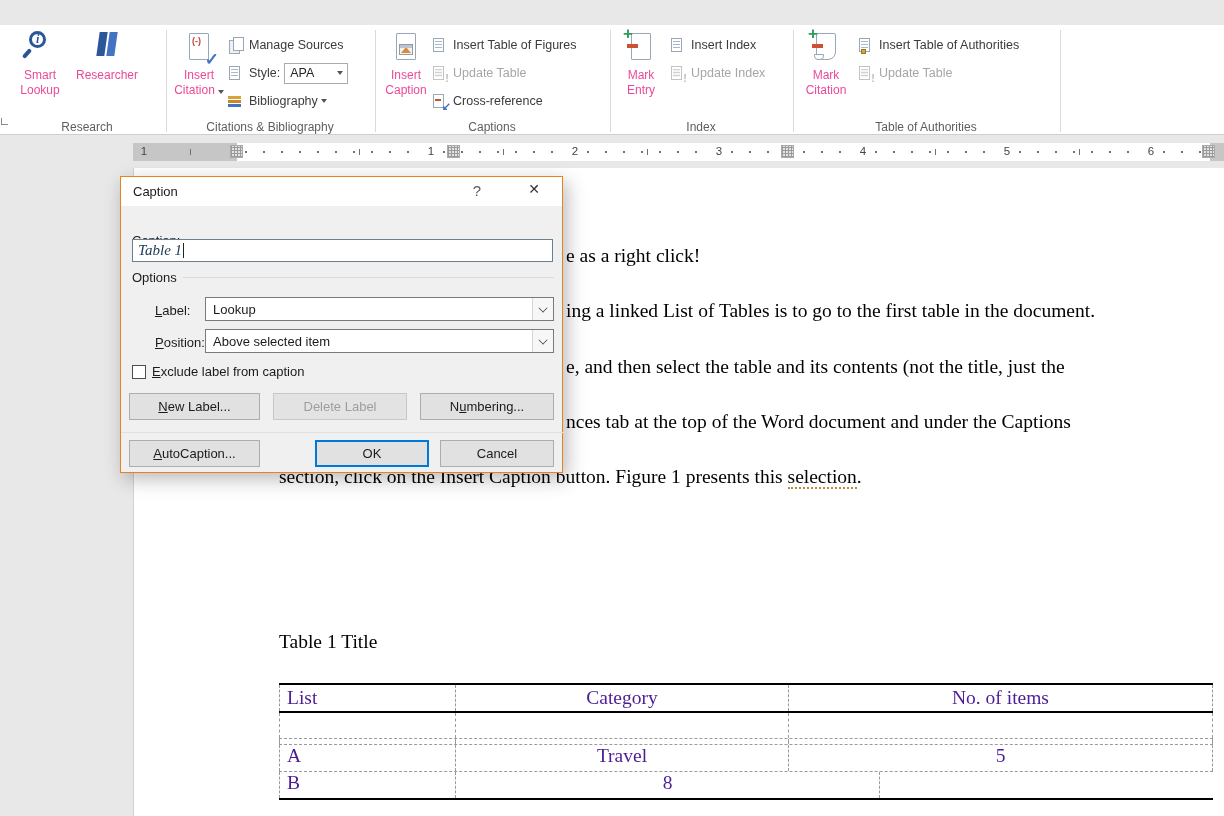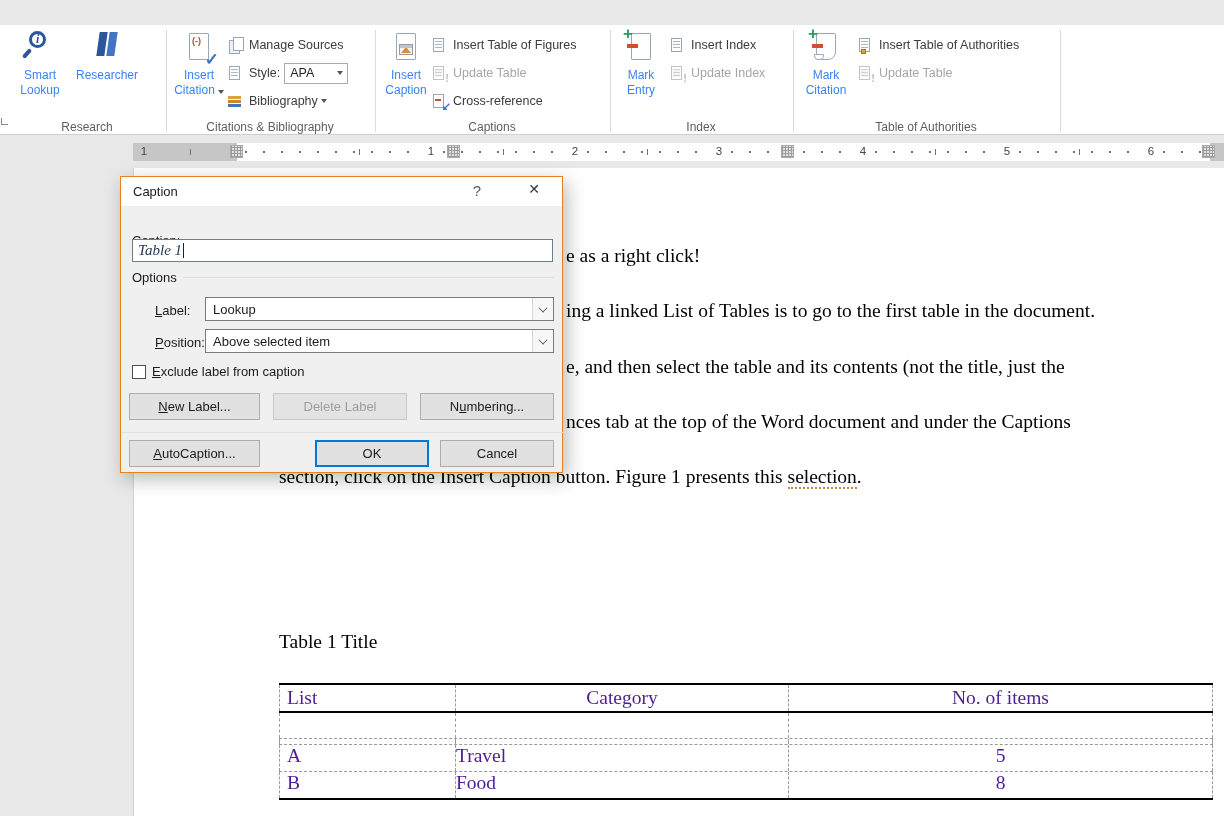--- a/index.html
+++ b/index.html
@@ -13,21 +13,21 @@
   .tab { position:absolute; top:0; height:25px; line-height:25px; color:#fff; font-size:13px; transform:translateX(-50%); white-space:nowrap; cursor:default; }
   .tab.active { transform:none; background:#fff; color:#2b579a; text-align:center; }
   .search-wrap { position:absolute; left:630px; top:0; height:25px; display:flex; align-items:center; }
   .search-text { color:rgba(255,255,255,.72); font-size:13px; margin-left:7px; }
 
   
   .ribbon { position:absolute; left:0; top:25px; width:1224px; height:110px; background:#fff; border-bottom:1px solid #d0cfcf; }
   .gsep { position:absolute; top:5px; width:1px; height:102px; background:#dadada; }
   .glabel { position:absolute; top:95px; font-size:12px; color:#605e5c; transform:translateX(-50%); white-space:nowrap; }
   .bigbtn { position:absolute; top:5px; width:56px; text-align:center; cursor:pointer; }
-  .bigbtn .bl { font-size:12px; color:#3b82f6; line-height:15px; white-space:nowrap; }
+  .bigbtn .bl { font-size:12px; color:#ec4899; line-height:15px; white-space:nowrap; }
   .smallrow { position:absolute; height:24px; display:flex; align-items:center; cursor:pointer; white-space:nowrap; }
   .smallrow .sl { font-size:12.5px; color:#3b3b3b; }
   .smallrow.dis .sl { color:#a6a6a6; }
   .combo-mini { display:inline-flex; align-items:center; justify-content:space-between; width:64px; height:21px; border:1px solid #ababab; background:#fff; font-size:12.5px; color:#262626; padding:0 4px 0 5px; margin-left:4px; }
   .tri { width:0; height:0; border-left:3.5px solid transparent; border-right:3.5px solid transparent; border-top:4px solid #555; display:inline-block; margin-left:3px; }
 
   
   .lgicon { position:relative; width:34px; height:36px; margin:0 auto 2px; }
   .pagebig { position:absolute; left:7px; top:3px; width:20px; height:27px; background:#fff; border:1px solid #98a8b8; border-radius:1px; }
   .ic-citation .pagebig::before { content:'(-)'; position:absolute; left:2px; top:2px; font-size:9px; color:#c74634; font-weight:bold; }
@@ -73,21 +73,21 @@
 
   
   .page { position:absolute; left:133px; top:168px; width:1091px; height:648px; background:#fff; border-left:1px solid #d2d2d2; font-family:"Liberation Serif", serif; }
   .docline { position:absolute; font-size:19.5px; color:#000; white-space:nowrap; cursor:text; }
   .sp-underline { border-bottom:2px dotted #b58f3e; }
   .tbl { position:absolute; left:145px; top:515px; width:934px; }
   .trow { display:flex; }
   .tcell { border-right:1px dashed #9a9a9a; font-size:19.5px; color:#4c1d95; overflow:hidden; }
   .tcell:first-child { border-left:1px dashed #9a9a9a; }
   .c0 { width:177px; text-align:left; padding-left:7px; }
-  .c1 { width:333px; text-align:left; }
+  .c1 { width:333px; text-align:center; }
   .c2 { width:424px; text-align:center; }
   .hrow { border-top:2px solid #000; border-bottom:2px solid #000; height:30px; }
   .hrow .tcell { display:flex; align-items:center; }
   .hrow .c1, .hrow .c2 { justify-content:center; }
   .erow { height:26px; border-bottom:1px dashed #9a9a9a; }
   .thinrow { height:6px; border-bottom:1px dashed #9a9a9a; }
   .arow { height:27px; border-bottom:1px dashed #9a9a9a; }
   .brow { height:28px; border-bottom:2px solid #000; }
 
   
@@ -295,21 +295,20 @@
         <div class="tcell c1"></div>
         <div class="tcell c2"></div>
       </div>
       <div class="trow arow">
         <div class="tcell c0">A</div>
         <div class="tcell c1">Travel</div>
         <div class="tcell c2">5</div>
       </div>
       <div class="trow brow">
         <div class="tcell c0">B</div>
-        <div class="tcell c1">Food</div>
         <div class="tcell c2">8</div>
       </div>
     </div>
   </div>
 
   <div class="dialog">
     <div class="dtitlebar">
       <span class="dtitle">Caption</span>
       <span class="dhelp">?</span>
       <span class="dclose">✕</span>

